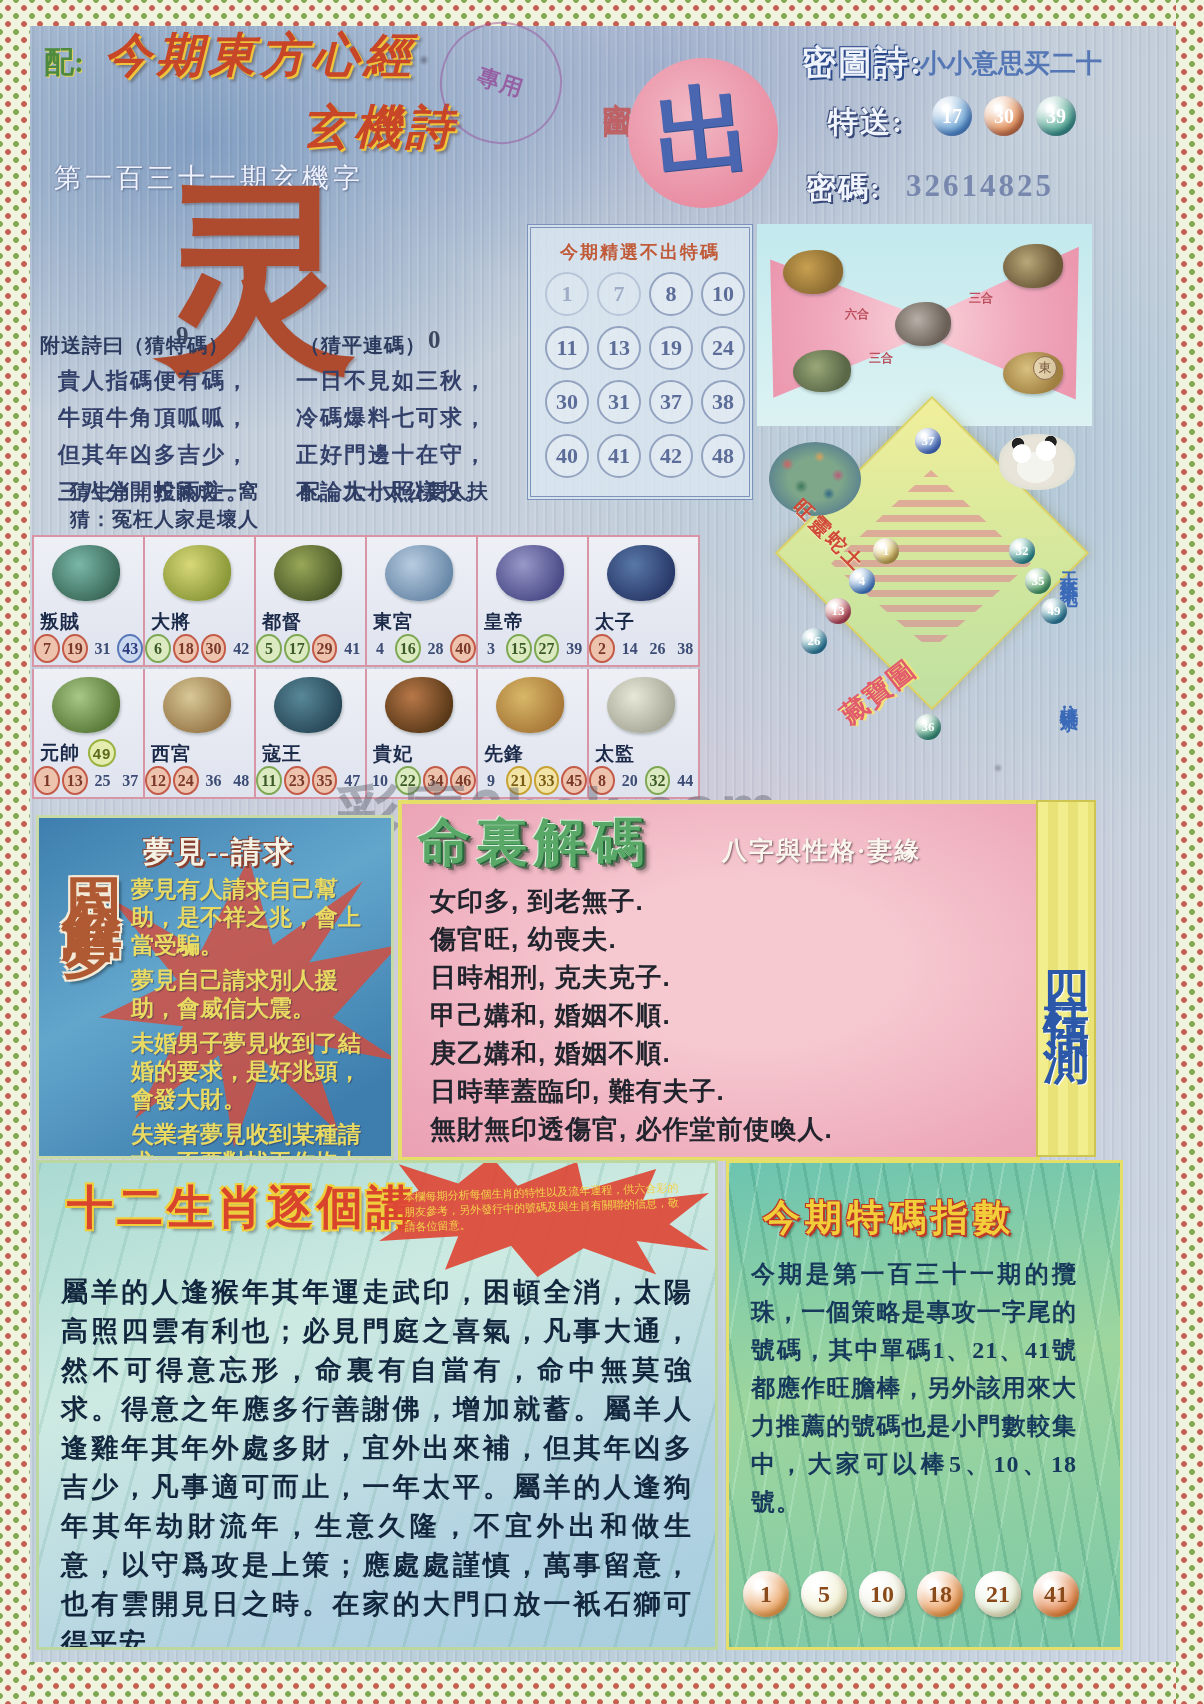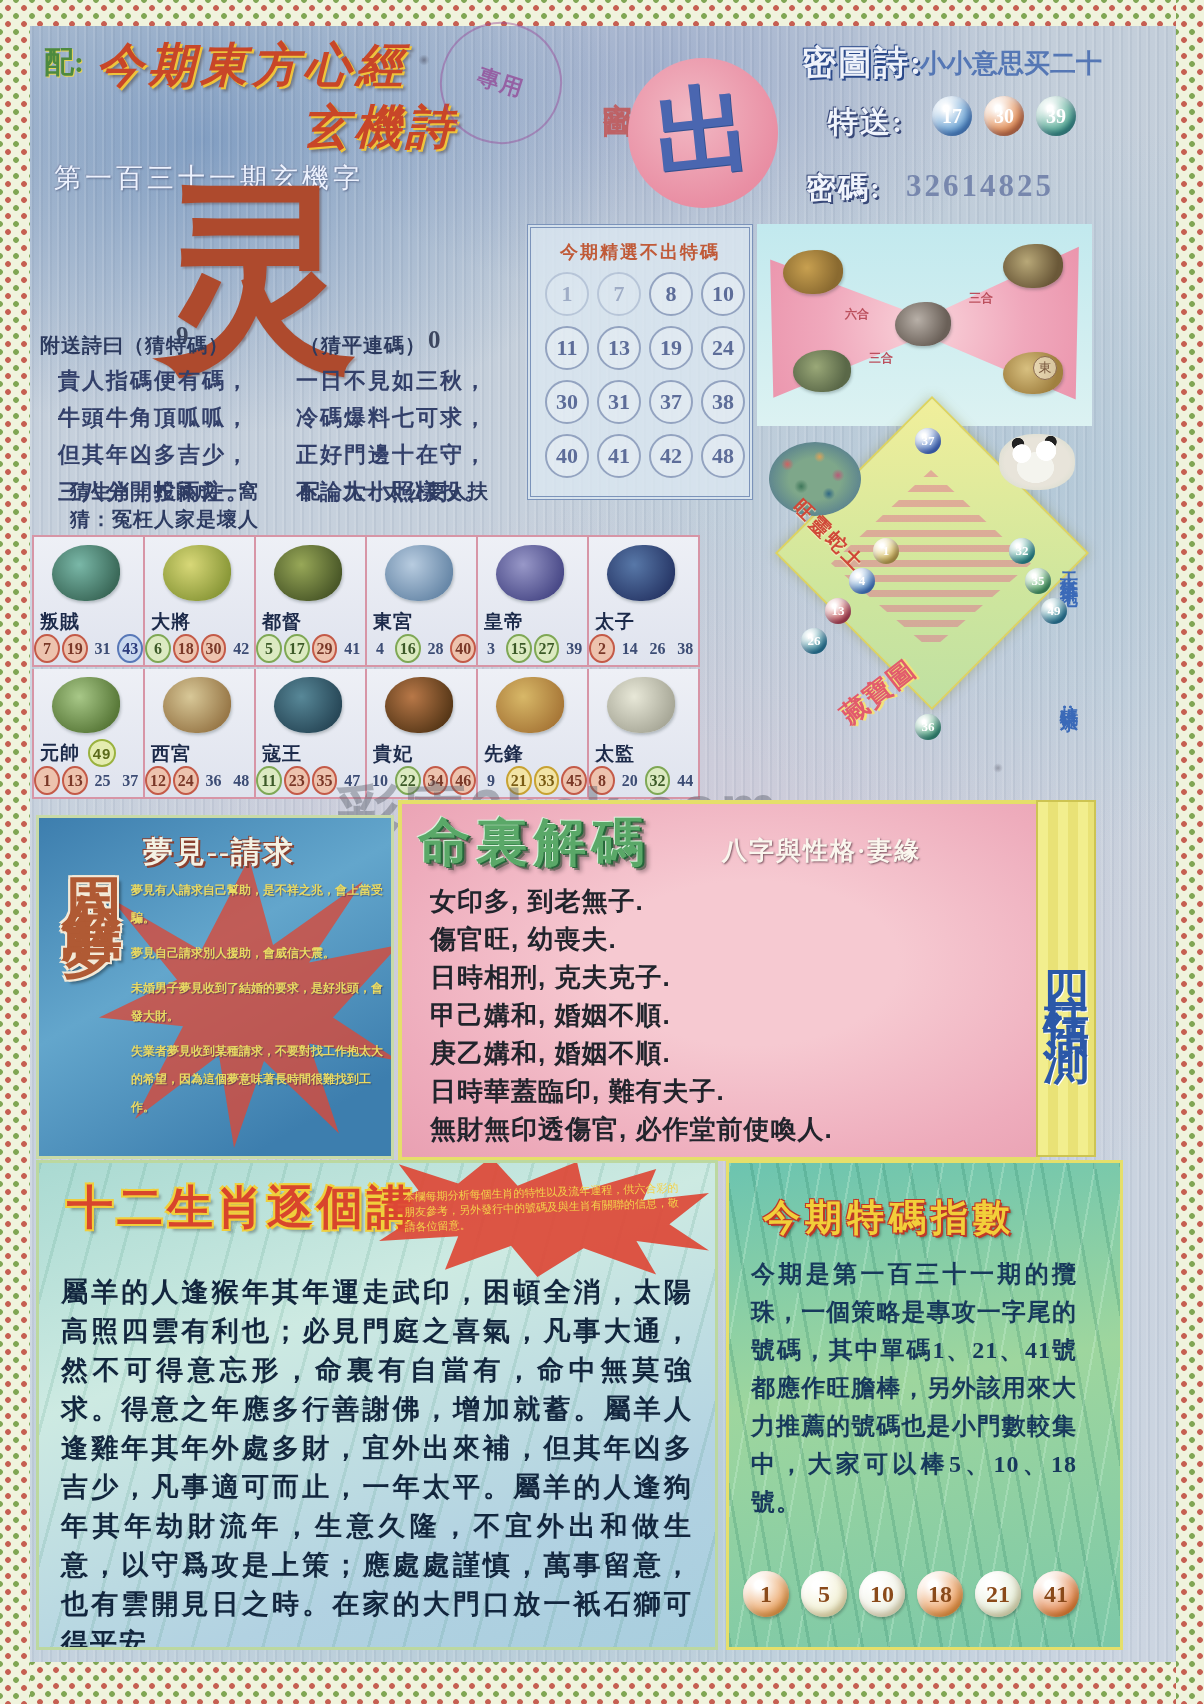--- a/index.html
+++ b/index.html
@@ -125,21 +125,21 @@
   .c-n{border-color:transparent;background:transparent;}
   .zbadge{display:inline-flex;width:24px;height:24px;border-radius:50%;border:2px solid #9ab23f;
      background:#e4ecb0;color:#5a6a1a;font-size:15px;align-items:center;justify-content:center;margin-left:8px;}
   
   .dreambox{background:linear-gradient(150deg,#3d7eae,#63a6cc 42%,#3d7eae 85%);border:3px solid #c8daa8;overflow:hidden;}
   .star1{position:absolute;left:60px;top:40px;width:300px;height:290px;background:#d84a3a;opacity:.8;
      clip-path:polygon(50% 0,58% 30%,88% 8%,70% 36%,100% 30%,78% 55%,100% 70%,70% 64%,80% 95%,55% 70%,45% 100%,40% 68%,12% 90%,28% 58%,0 55%,26% 42%,4% 14%,34% 32%);}
   .dtitle{writing-mode:vertical-rl;font-size:60px;font-weight:bold;color:#b05a34;letter-spacing:14px;
      text-shadow:2px 2px 0 #f3ead8,-2px -2px 0 #f3ead8,2px -2px 0 #f3ead8,-2px 2px 0 #f3ead8,4px 4px 3px rgba(0,0,0,.35);}
   .dhead{font-size:30px;font-weight:bold;color:#f4f2e4;letter-spacing:2px;text-shadow:2px 2px 0 #8a4030,-1px -1px 0 #8a4030;}
-  .dpara{font-size:12px;font-weight:bold;color:#e9da62;line-height:28px;margin-bottom:7px;
+  .dpara{font-size:23px;font-weight:bold;color:#e9da62;line-height:28px;margin-bottom:7px;
      text-shadow:1px 1px 1px rgba(40,40,80,.5);}
   
   .fatebox{background:radial-gradient(ellipse at 55% 45%,#f6c9d1 30%,#eeacbc 75%,#e9a0b2);border:4px solid #e5df6a;}
   .ftitle{font-size:52px;font-weight:bold;color:#5aa868;letter-spacing:6px;
      text-shadow:-1px -1px 0 #d9f2dc,2px 1px 0 #25663a,4px 3px 0 rgba(20,60,30,.45),6px 5px 4px rgba(0,0,0,.3);}
   .fsub{font-size:25px;font-weight:bold;color:#faf6ee;letter-spacing:2px;text-shadow:1px 1px 2px #7a5560;}
   .fline{font-family:"Liberation Sans",sans-serif;font-size:26px;font-weight:bold;color:#21242c;line-height:38px;letter-spacing:1px;}
   .pillar{background:repeating-linear-gradient(90deg,#f2ee8e 0 10px,#e9e276 10px 20px);border:2px solid #cdc452;
      display:flex;align-items:center;justify-content:center;}
   .pillar span{writing-mode:vertical-rl;font-size:46px;font-weight:bold;color:#2b58a8;letter-spacing:22px;
@@ -174,21 +174,21 @@
 <body>
 
 <div class="page">
   <div class="bord top"></div>
   <div class="bord bottom"></div>
   <div class="bord left"></div>
   <div class="bord right"></div>
   <div class="paper"></div>
 
   <div class="abs mh-prefix" style="left:44px;top:42px;">配:</div>
-  <div class="abs mh-title" style="left:96px;top:34px;">今期東方心經</div>
+  <div class="abs mh-title" style="left:96px;top:24px;padding-left:8px;">今期東方心經</div>
   <div class="abs mh-title" style="left:302px;top:96px;">玄機詩</div>
   <div class="abs seal" style="left:440px;top:22px;">
     <span>專用</span>
   </div>
   <div class="abs issue" style="left:54px;top:160px;">第一百三十一期玄機字</div>
   <div class="abs bigchar" style="left:158px;top:178px;">灵</div>
   <div class="abs smldig" style="left:176px;top:322px;">9</div>
   <div class="abs smldig" style="left:428px;top:326px;">0</div>
 
   <div class="abs poemhead" style="left:40px;top:332px;text-align:center;">附送詩曰（猜特碼）</div>

